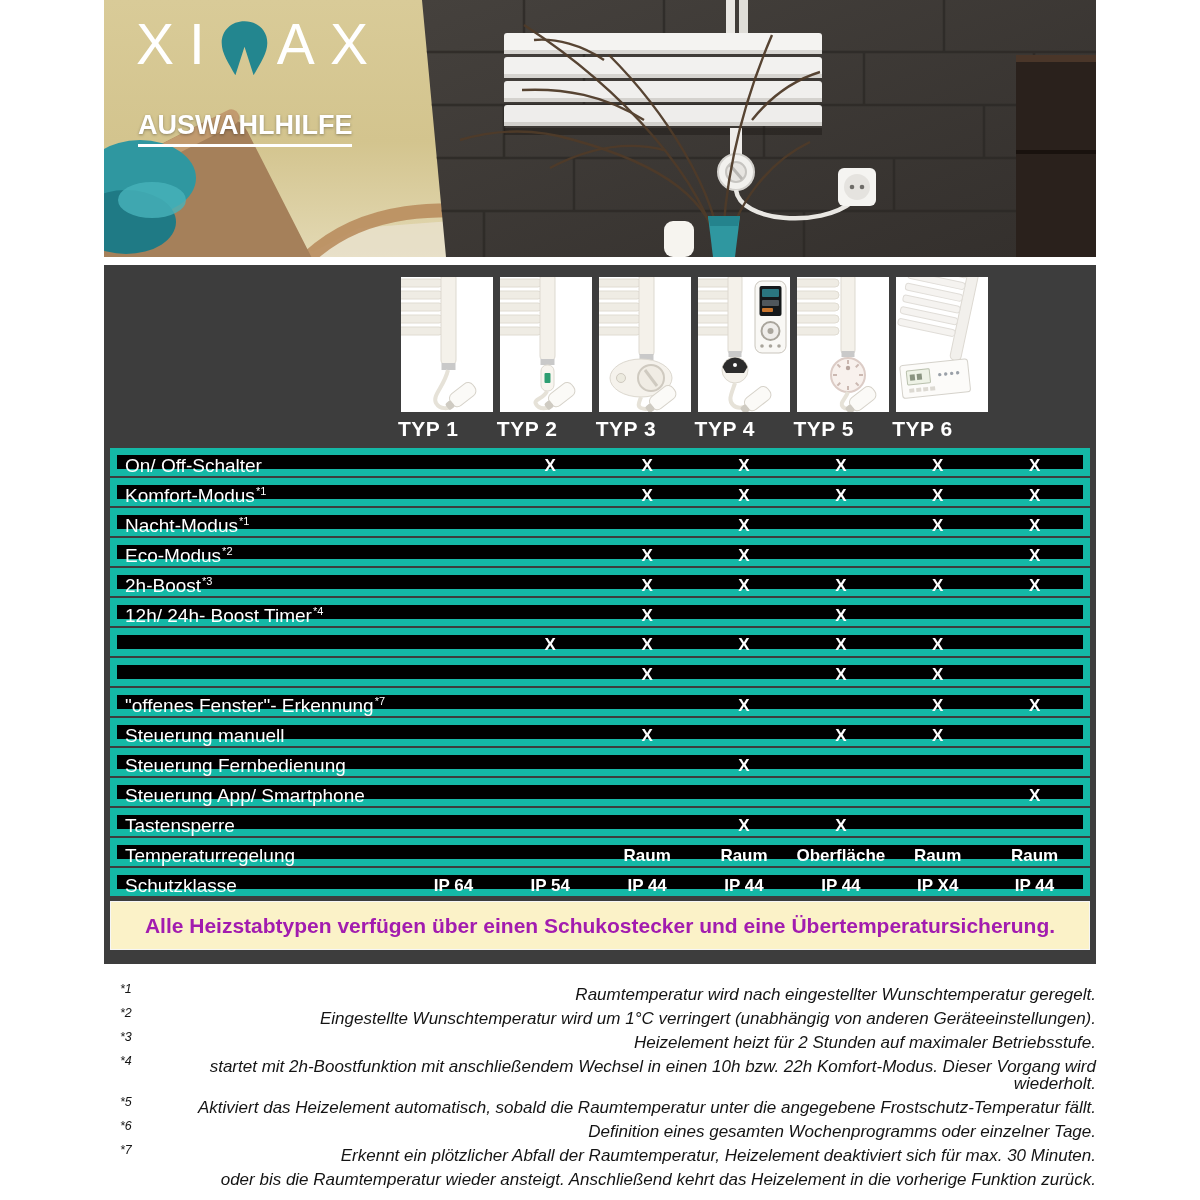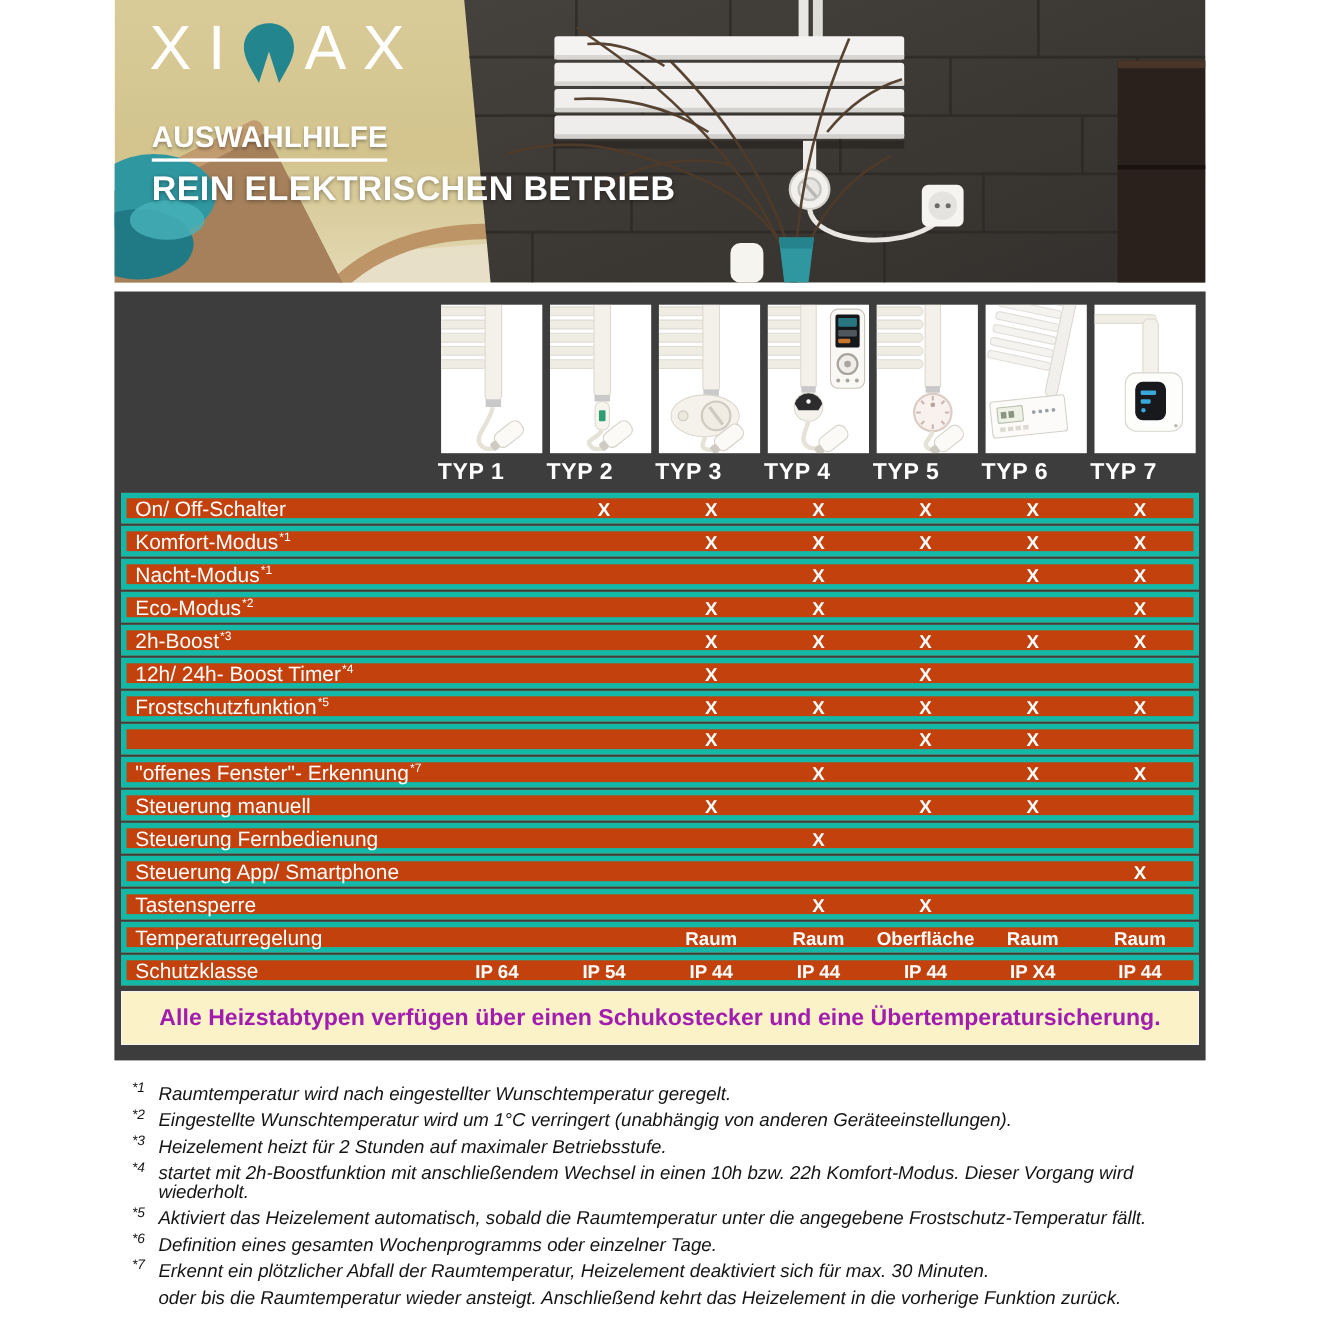--- a/index.html
+++ b/index.html
@@ -20,34 +20,34 @@
 
   
   .panel{margin-top:8px;background:#3d3d3d;padding:12px 6px 14px;}
   .product-row,.feat-row{display:grid;grid-template-columns:288px repeat(7,1fr);}
   .prod-cell{text-align:left;}
   .prod-box{width:92px;height:135px;margin:0 auto;background:#fff;overflow:hidden;}
   .prod-box svg{display:block;width:92px;height:135px;}
   .prod-label{color:#fff;font-weight:700;font-size:21px;margin:5px 0 7px;letter-spacing:.5px;}
 
   .feature-table{display:flex;flex-direction:column;gap:2px;}
-  .feat-row{background:#c2410c;border:5px solid #14b8a6;height:28px;align-items:center;box-sizing:border-box;}
+  .feat-row{background:#000000;border:7px solid #14b8a6;height:28px;align-items:center;box-sizing:border-box;}
   .feat-label{color:#fff;font-size:19px;padding-left:8px;white-space:nowrap;}
   .feat-label sup{font-size:11px;margin-left:1px;}
   .feat-cell{color:#fff;text-align:center;font-weight:700;font-size:17px;}
 
   .banner{margin-top:5px;background:#fbf2c8;border:1px solid #f6f6f6;height:47px;
           display:flex;align-items:center;justify-content:center;
           color:#a21caf;font-weight:700;font-size:21px;}
 
   
   .footnotes{margin:22px 0 0 16px;color:#141414;}
   .fn-line{display:flex;font-style:italic;font-size:17px;margin-bottom:6px;line-height:1.05;}
   .fn-marker{flex:0 0 24px;font-size:12.5px;transform:translateY(-3px);}
-  .fn-text{flex:1;}
+  .fn-text{flex:1;text-align:right;}
 </style>
 </head>
 <body>
 
 <div class="page">
   <div class="content">
 
     <header class="hero">
       <svg viewBox="0 0 992 257" aria-hidden="true">
         <defs>
@@ -149,21 +149,20 @@
 
       <div class="logo">
         <span class="ltxt">XI</span>
         <svg class="mark" viewBox="0 0 100 112" aria-hidden="true">
           <path d="M50,2 C73,2 90,18 90,40 C90,58 78,75 66,97 L50,47 L34,97 C22,75 10,58 10,40 C10,18 27,2 50,2 Z" fill="#23868f"></path>
         </svg>
         <span class="ltxt">AX</span>
       </div>
       <div class="eyebrow">AUSWAHLHILFE</div>
       <div class="hero-title">
-        <div>REIN ELEKTRISCHEN BETRIEB</div>
       </div>
     </header>
 
     <section class="panel">
       <div class="product-row">
         <div></div>
       <div class="prod-cell">
             <div class="prod-box">
               <svg viewBox="0 0 92 135" aria-hidden="true">
                 <g fill="#efece4" stroke="#e0dcd2" stroke-width="1">
@@ -326,35 +325,20 @@
                   </g>
                   <circle cx="44" cy="98" r="1.7" fill="#9aa0a8"></circle>
                   <circle cx="50" cy="98" r="1.7" fill="#9aa0a8"></circle>
                   <circle cx="56" cy="98" r="1.7" fill="#9aa0a8"></circle>
                   <circle cx="62" cy="98" r="1.7" fill="#9aa0a8"></circle>
                 </g>
               </svg>
             </div>
             <div class="prod-label">TYP 6</div>
           </div>
-          <div class="prod-cell">
-            <div class="prod-box">
-              <svg viewBox="0 0 92 135" aria-hidden="true">
-                <rect x="-6" y="9" width="62" height="8" rx="4" fill="#f1eee6" stroke="#e0dcd2"></rect>
-                <rect x="44" y="13" width="14" height="54" rx="5" fill="#f4f1ea" stroke="#ddd9d0"></rect>
-                <rect x="28" y="62" width="52" height="53" rx="10" fill="#fdfdfb" stroke="#d8d5ce"></rect>
-                <rect x="37" y="70" width="28" height="35" rx="7" fill="#17191c"></rect>
-                <rect x="42" y="78" width="14" height="4" rx="1" fill="#39a7d8"></rect>
-                <rect x="42" y="86" width="9" height="4" rx="1" fill="#39a7d8"></rect>
-                <circle cx="44.5" cy="96" r="2" fill="#39a7d8"></circle>
-                <circle cx="74" cy="110" r="1.6" fill="#b9b6af"></circle>
-              </svg>
-            </div>
-            <div class="prod-label">TYP 7</div>
-          </div>
         </div>
       <div class="feature-table">
           <div class="feat-row">
             <div class="feat-label"><span>On/ Off-Schalter</span></div>
             <div class="feat-cell"></div>
             <div class="feat-cell">X</div>
             <div class="feat-cell">X</div>
             <div class="feat-cell">X</div>
             <div class="feat-cell">X</div>
             <div class="feat-cell">X</div>
@@ -404,21 +388,20 @@
             <div class="feat-label"><span>12h/ 24h- Boost Timer</span><sup>*4</sup></div>
             <div class="feat-cell"></div>
             <div class="feat-cell"></div>
             <div class="feat-cell">X</div>
             <div class="feat-cell"></div>
             <div class="feat-cell">X</div>
             <div class="feat-cell"></div>
             <div class="feat-cell"></div>
           </div>
           <div class="feat-row">
-            <div class="feat-label"><span>Frostschutzfunktion</span><sup>*5</sup></div>
             <div class="feat-cell"></div>
             <div class="feat-cell"></div>
             <div class="feat-cell">X</div>
             <div class="feat-cell">X</div>
             <div class="feat-cell">X</div>
             <div class="feat-cell">X</div>
             <div class="feat-cell">X</div>
           </div>
           <div class="feat-row">
             <div class="feat-cell"></div>

